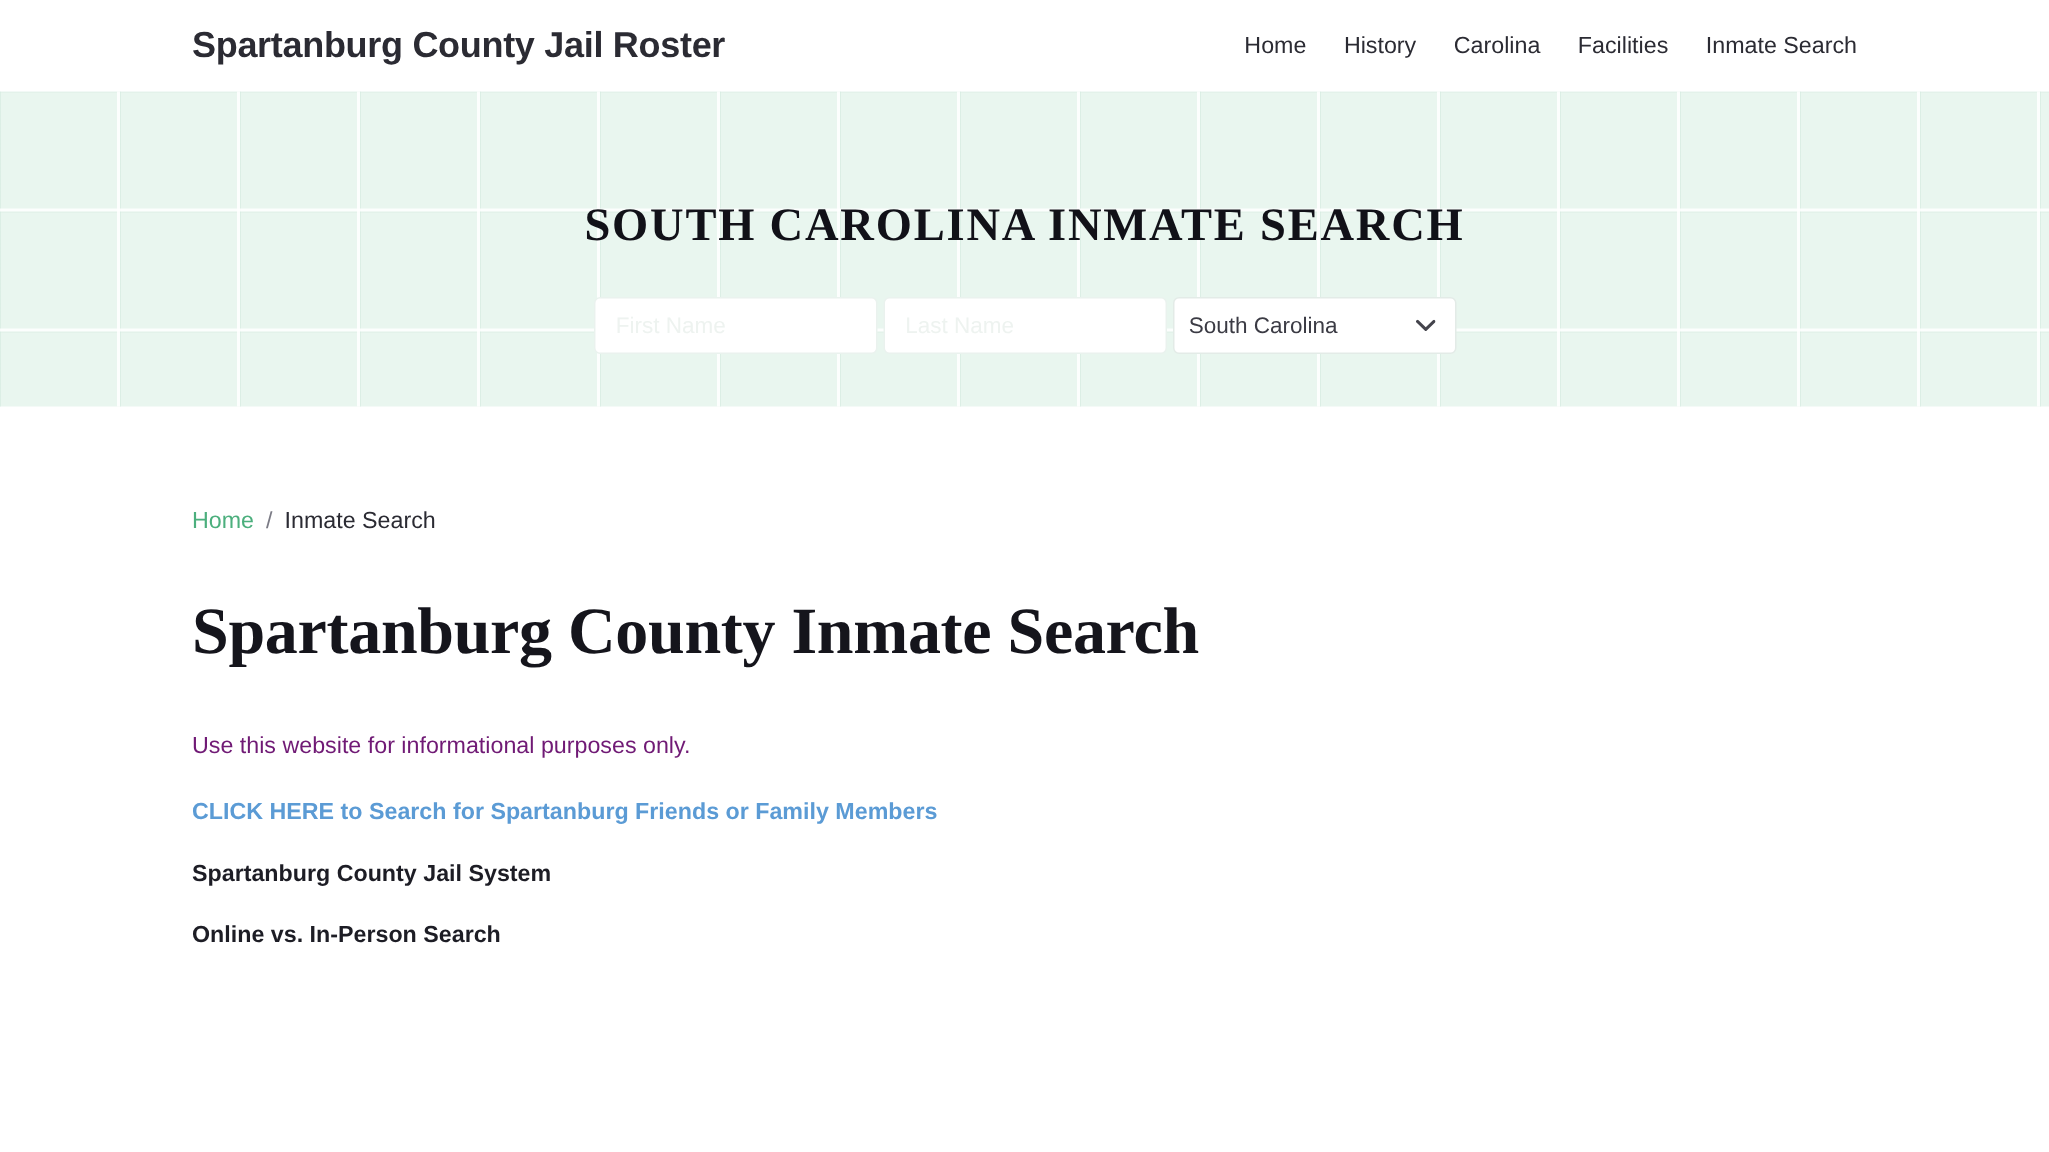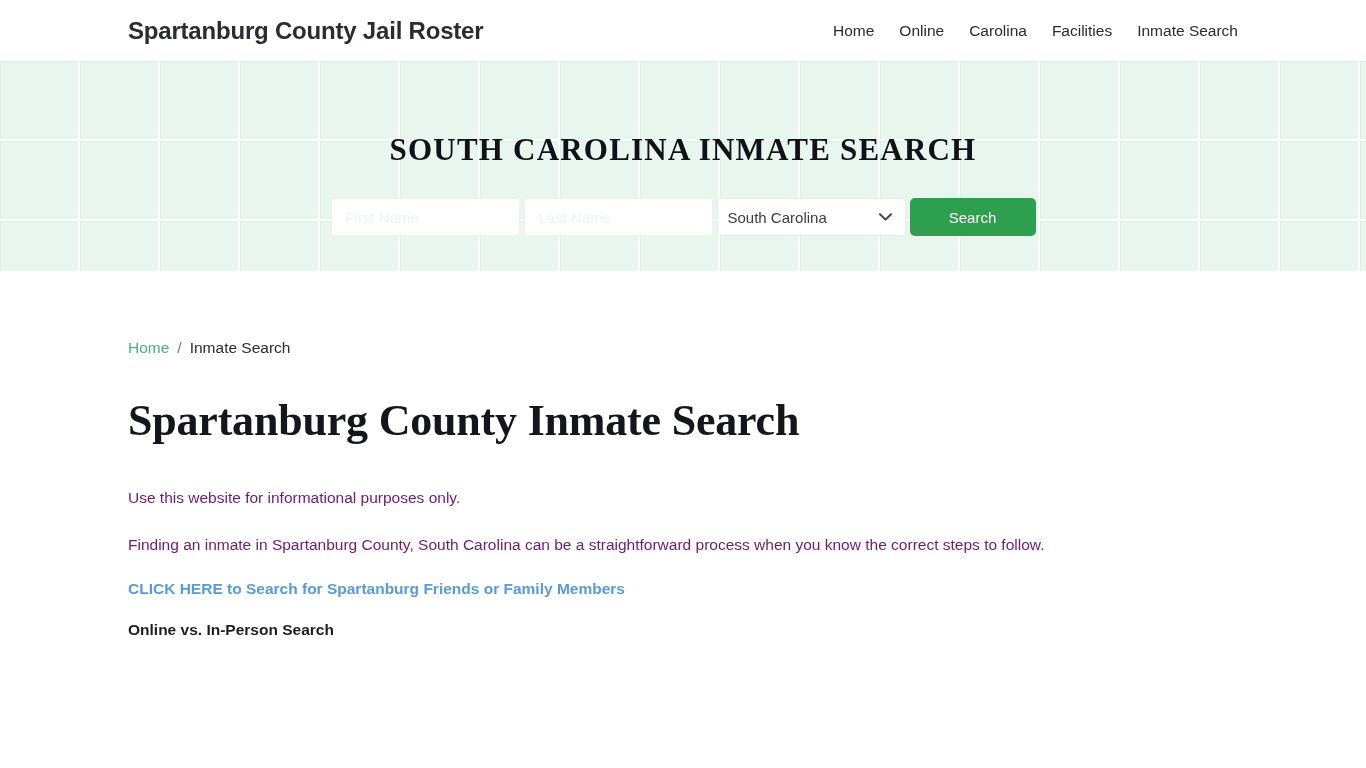--- a/index.html
+++ b/index.html
@@ -187,21 +187,21 @@
     margin-top: 23px;
   }
 </style>
 </head>
 <body>
 
 <header class="site-header">
   <a class="brand" href="#">Spartanburg County Jail Roster</a>
   <nav class="main-nav">
     <a href="#">Home</a>
-    <a href="#">Online</a>
+    <a href="#">History</a>
     <a href="#">Carolina</a>
     <a href="#">Facilities</a>
     <a href="#">Inmate Search</a>
   </nav>
 </header>
 
 <section class="hero">
   <h1 class="hero-title">SOUTH CAROLINA INMATE SEARCH</h1>
 
   <form class="search-form">
@@ -213,37 +213,36 @@
       <select class="state-select">
         <option>South Carolina</option>
       </select>
       <span class="select-chevron">
         <svg width="13" height="8" viewBox="0 0 13 8" xmlns="http://www.w3.org/2000/svg">
           <path d="M1 1.3 L6.5 6.6 L12 1.3" fill="none" stroke="#44444c" stroke-width="2" stroke-linecap="round" stroke-linejoin="round"></path>
         </svg>
       </span>
     </span>
 
-    <button class="search-btn" type="submit">Search</button>
   </form>
 </section>
 
 <main class="content">
 
   <div class="breadcrumb">
     <a href="#">Home</a>
     <span class="sep">/</span>
     <span>Inmate Search</span>
   </div>
 
   <h2 class="page-title">Spartanburg County Inmate Search</h2>
 
   <p class="body-p p-gap-1">Use this website for informational purposes only.</p>
 
-  <p class="body-p p-gap">Finding an inmate in Spartanburg County, South Carolina can be a straightforward process when you know the correct steps to follow.</p>
 
   <a class="cta-link" href="#">CLICK HERE to Search for Spartanburg Friends or Family Members</a>
 
+  <p class="sub-head">Spartanburg County Jail System</p>
 
 
   <p class="sub-head">Online vs. In-Person Search</p>
 
 </main>
 
 </body></html>

